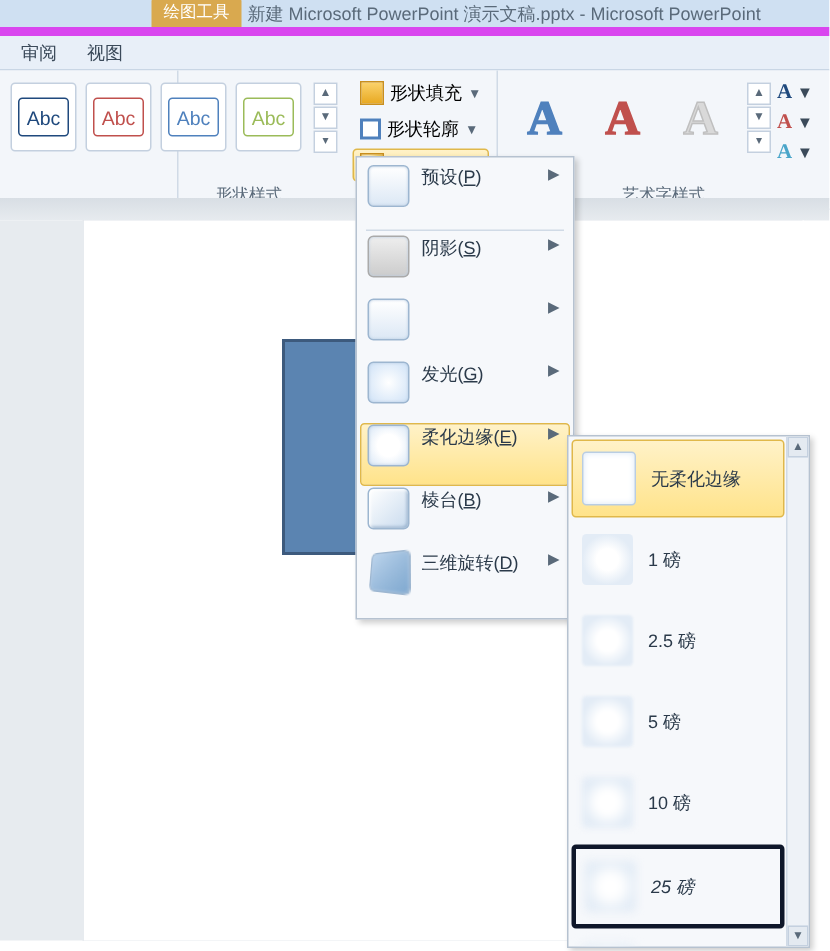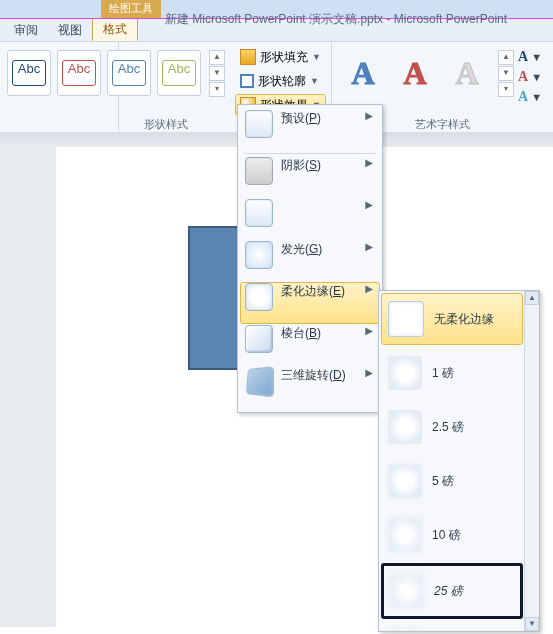--- a/index.html
+++ b/index.html
@@ -9,48 +9,48 @@
     font-size: 12px;
     background: #fff;
     width: 553px;
     height: 634px;
     overflow: hidden;
     position: relative;
   }
   .title-bar {
     height: 18px;
     background: #cfe0f2;
-    border-bottom: 1px solid #d946ef;
+    border-bottom: 6px solid #d946ef;
     position: relative;
   }
   .title-text {
     position: absolute;
     left: 165px;
-    top: 11px;
+    top: 1px;
     color: #5a6a7a;
     font-size: 12px;
     white-space: nowrap;
   }
   .contextual-tab {
     position: absolute;
     left: 101px;
     top: -1px;
     height: 19px;
     padding: 0 8px;
     background: #d9a94f;
     color: #fff;
     font-size: 11px;
     line-height: 19px;
     border-radius: 2px 2px 0 0;
   }
   .tabs-row {
     height: 22px;
     background: #e8eff8;
     display: flex;
-    align-items: flex-end;
+    align-items: flex-start;
     padding-left: 4px;
     border-bottom: 1px solid #c9d6e5;
   }
   .tab {
     padding: 0 10px;
     height: 22px;
     line-height: 22px;
     color: #3b4a5a;
     cursor: pointer;
   }
@@ -101,21 +101,21 @@
     cursor: pointer;
   }
   .shape-gallery-item .txt {
     font-size: 13px;
   }
   .c1 { color: #1f497d; border: 1px solid #1f497d; }
   .c2 { color: #c0504d; border: 1px solid #c0504d; }
   .c3 { color: #4f81bd; border: 1px solid #4f81bd; }
   .c4 { color: #9bbb59; border: 1px solid #9bbb59; }
   .shape-gallery-item .inner {
-    width: 32px; height: 24px; border-radius: 3px; display:flex; justify-content:center;
+    width: 32px; height: 24px; border-radius: 3px; display:flex; align-items:center; justify-content:center;
   }
   .spinner-col {
     display:flex; flex-direction:column; gap:1px; padding: 8px 4px 0 0;
   }
   .spinner-btn {
     width: 14px; height: 13px; border:1px solid #c4d0df; background:#fff; font-size:8px; line-height:11px; text-align:center; color:#5a6a7a; cursor:pointer;
   }
   
   .fx-col {
     padding: 4px 4px 0 6px;

